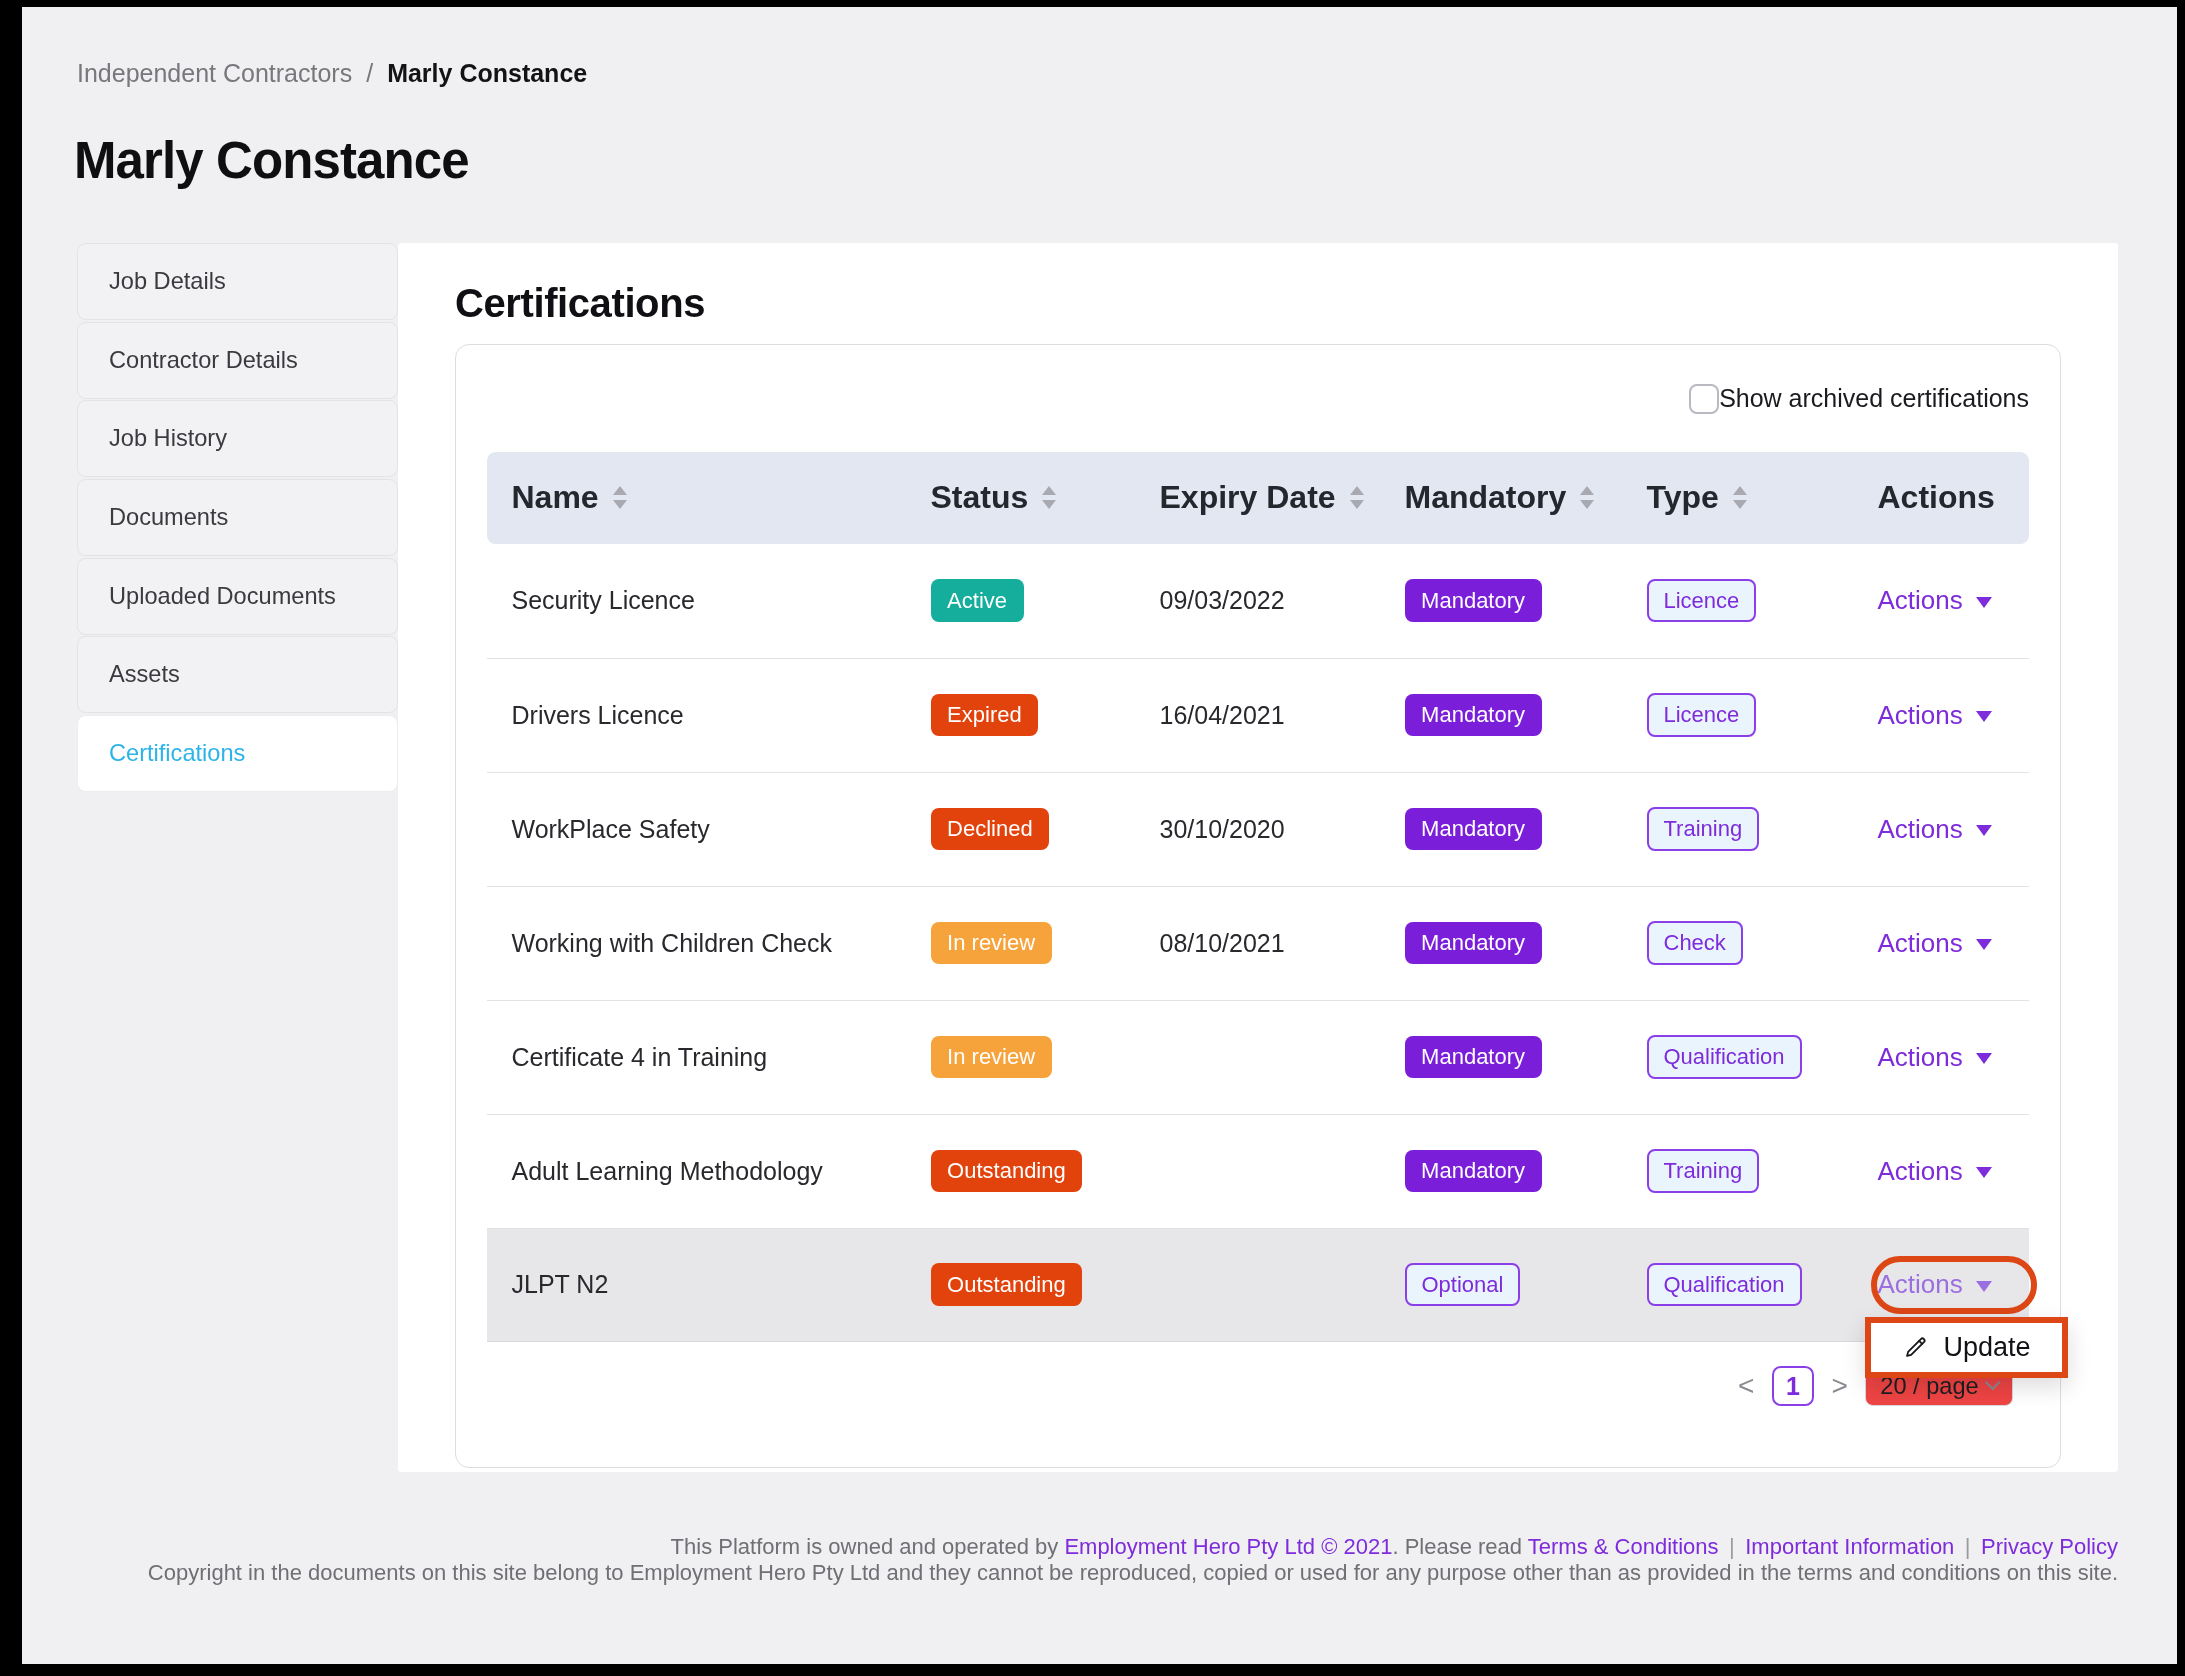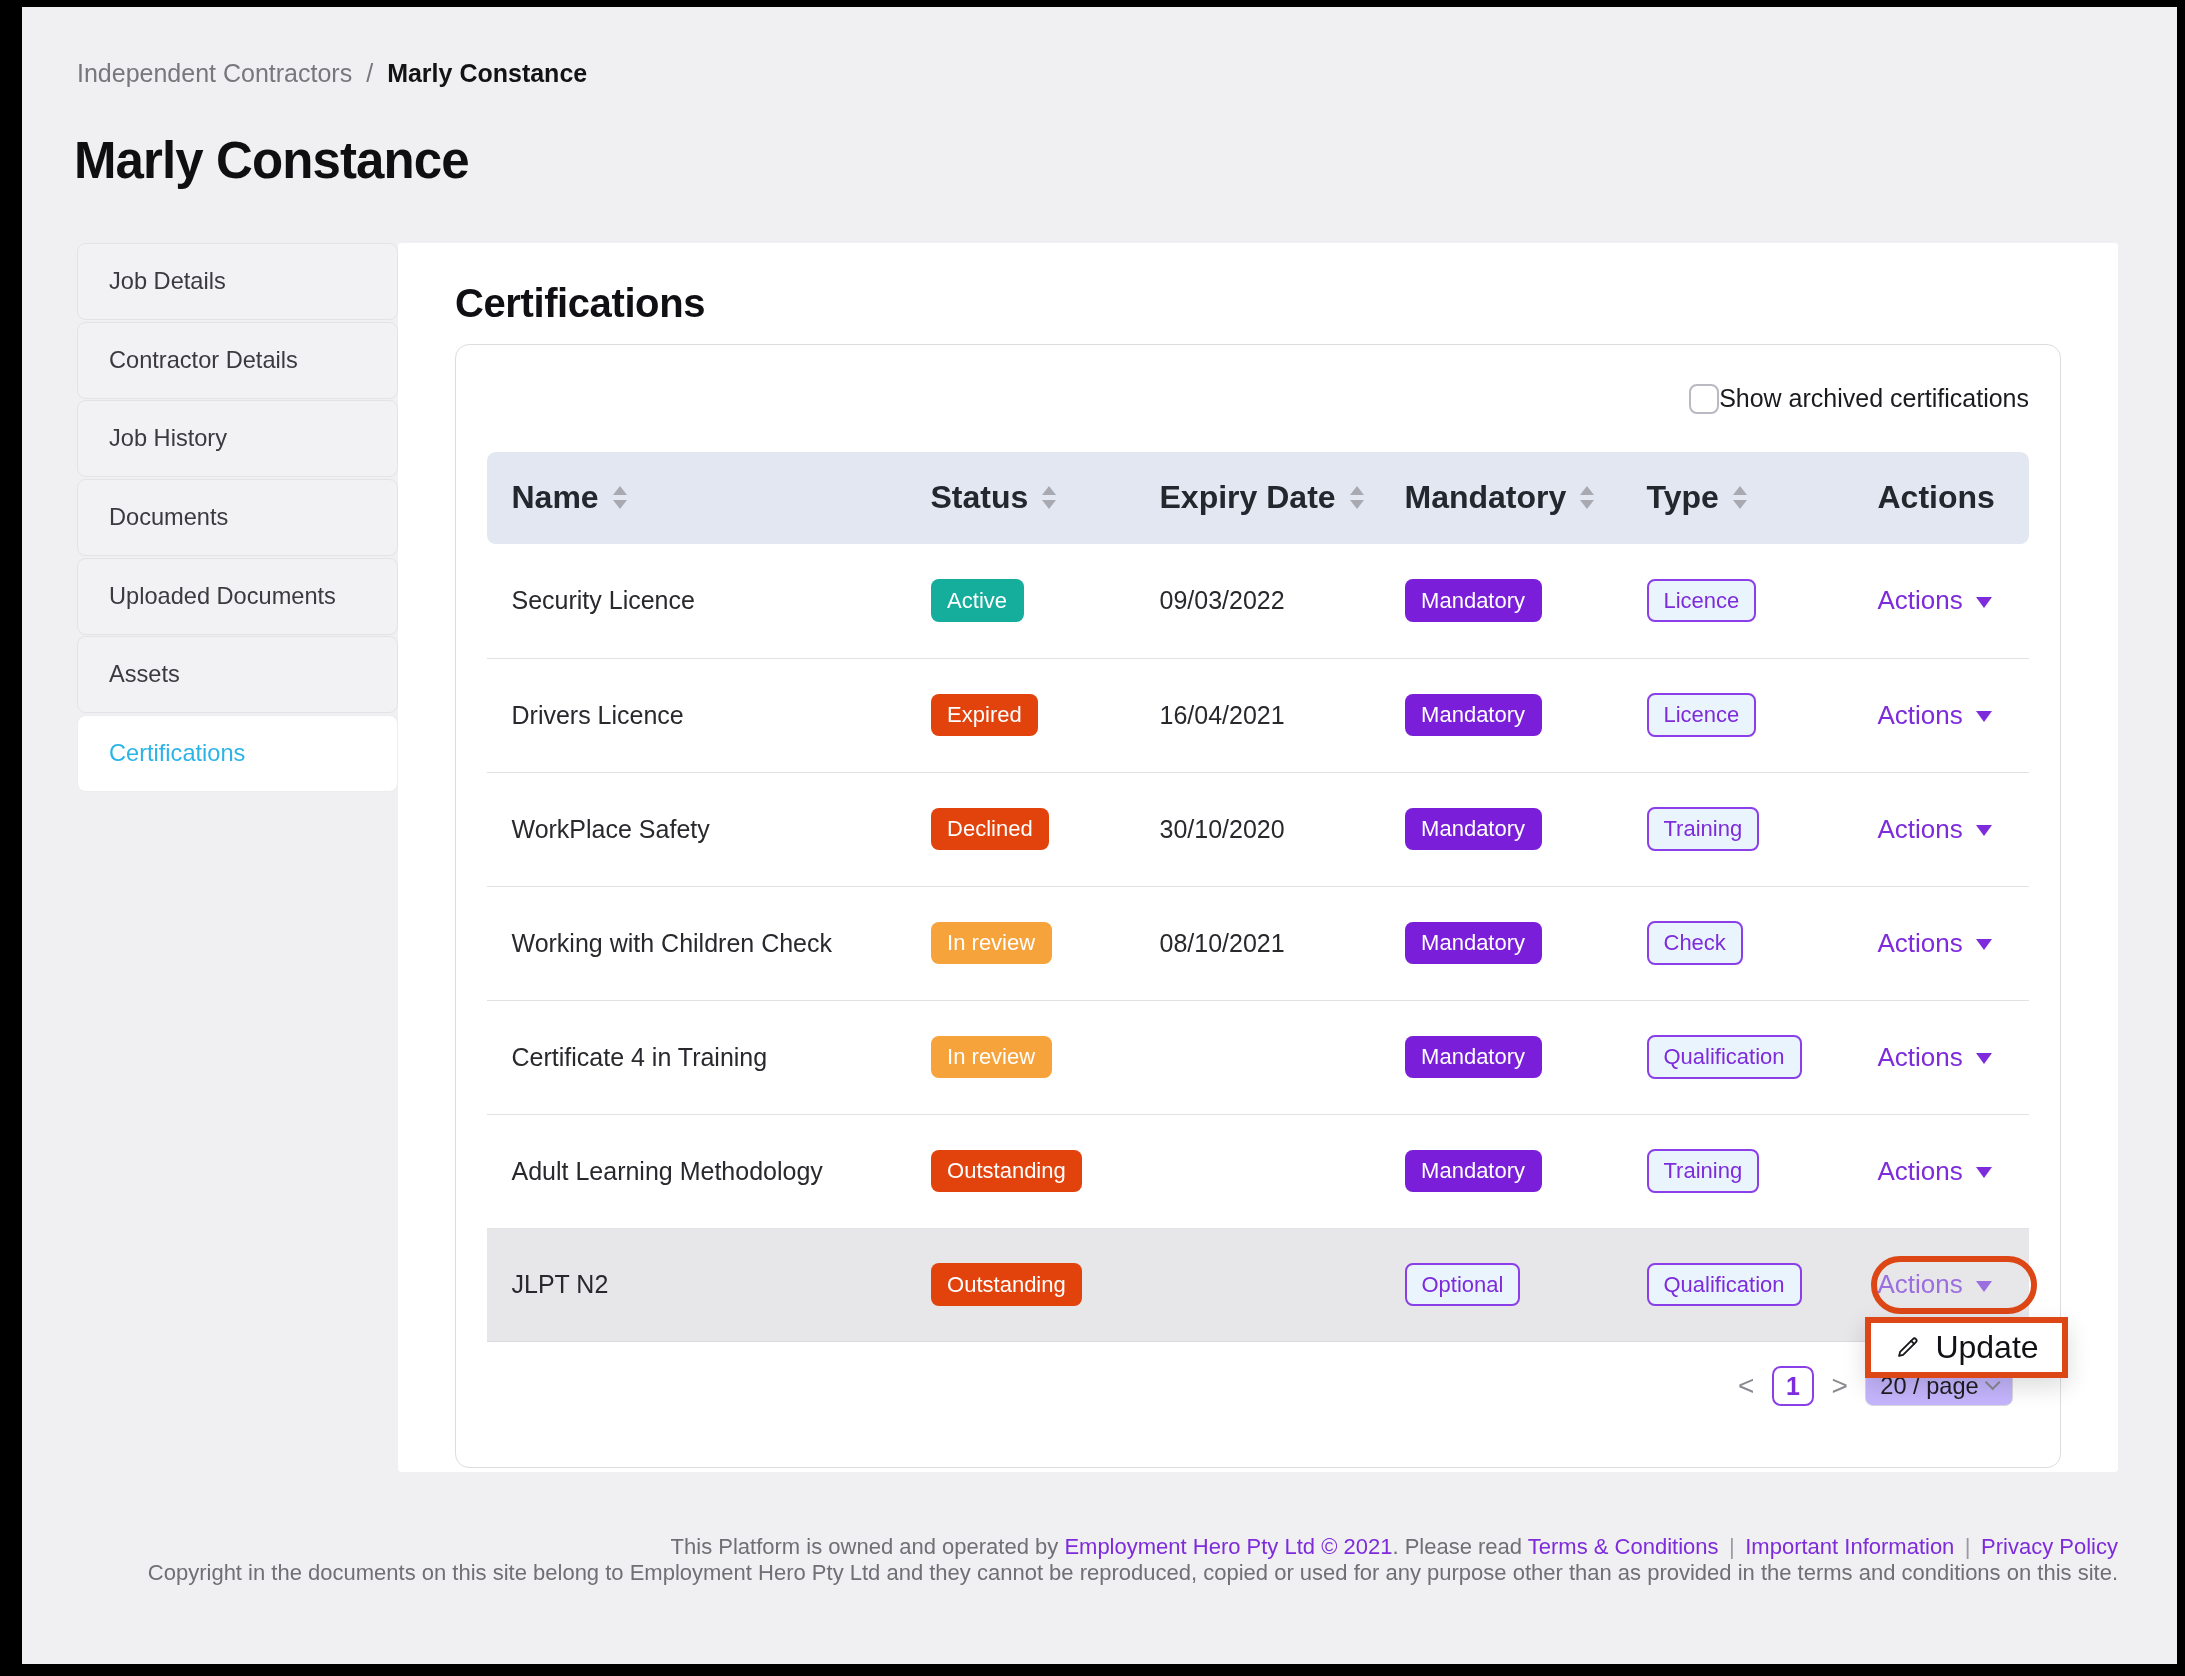--- a/index.html
+++ b/index.html
@@ -44,27 +44,27 @@
   .pill-filled{display:inline-block;padding:8.7px 16.6px;border-radius:7.9px;background:var(--purple-filled,#7A1ED9);color:#fff;font-size:22px;line-height:1.15}
   .pill-outline{display:inline-block;padding:7px 15px;border-radius:7.9px;border:2.6px solid var(--outline-badge-border,#8B3FE8);background:var(--outline-badge-bg,#E9F4FD);color:var(--accent-purple,#7D2BDB);font-size:22px;line-height:1.15}
 
   .cell-actions{position:relative}
   .actions-link{display:inline-flex;align-items:center;gap:13px;color:var(--accent-purple,#7D2BDB);font-size:26px;cursor:pointer}
   .caret{width:0;height:0;border-left:8.7px solid transparent;border-right:8.7px solid transparent;border-top:11.4px solid currentColor;margin-top:3.5px}
   .trow.hl .actions-link{color:var(--muted-actions,#9B6FE0)}
   .annotation-ellipse{position:absolute;left:-7px;top:50%;transform:translateY(-50%);width:166px;height:58px;border:6.1px solid var(--annotation-red,#DD4716);border-radius:38px;pointer-events:none}
 
   .update-menu{position:absolute;left:1409px;top:972px;width:203px;height:61px;border:6.1px solid var(--annotation-red,#DD4716);background:#fff;box-shadow:0 8.7px 23px rgba(0,0,0,.14);z-index:5;display:flex;align-items:stretch;justify-content:center}
-  .menu-item{display:flex;align-items:center;justify-content:center;gap:14px;font-size:32px;color:#121216;width:100%;cursor:pointer;background:#fff}
+  .menu-item{display:flex;align-items:center;justify-content:center;gap:14px;font-size:27px;color:#121216;width:100%;cursor:pointer;background:#fff}
   .mi-icon{display:flex;align-items:center}
 
   .pagination{display:flex;justify-content:flex-end;align-items:center;gap:17.5px;margin-top:24.5px;margin-right:15.7px;height:40px}
   .page-btn{font-size:28px;color:#8A8A91;cursor:pointer;line-height:1}
   .page-num{width:42px;height:40px;border:2.6px solid var(--outline-badge-border,#8B3FE8);border-radius:8.7px;color:var(--accent-purple,#7D2BDB);font-weight:bold;font-size:25px;display:flex;align-items:center;justify-content:center;cursor:pointer}
-  .page-size{width:148px;height:40px;border:1.7px solid #D9D9DD;border-radius:7.9px;background:#c4b5fd;display:flex;align-items:center;justify-content:space-between;padding:0 14px;font-size:23.6px;color:#1E1E22;cursor:pointer}
+  .page-size{width:148px;height:40px;border:1.7px solid #D9D9DD;border-radius:7.9px;background:#ef4444;display:flex;align-items:center;justify-content:space-between;padding:0 14px;font-size:23.6px;color:#1E1E22;cursor:pointer}
   .chev{width:11.4px;height:11.4px;border-right:2.6px solid #8A8A91;border-bottom:2.6px solid #8A8A91;transform:rotate(45deg);margin-top:-6.1px;flex:none}
 
   .footer{position:absolute;right:59px;left:55px;top:1527px;text-align:right;color:var(--footer-gray,#6F6F74);font-size:22px}
   .footer .line1{}
   .flink{color:var(--accent-purple,#7D2BDB);cursor:pointer}
   .fsep{color:#9A9AA0;margin:0 10.5px}
 </style>
 </head>
 <body>
 

